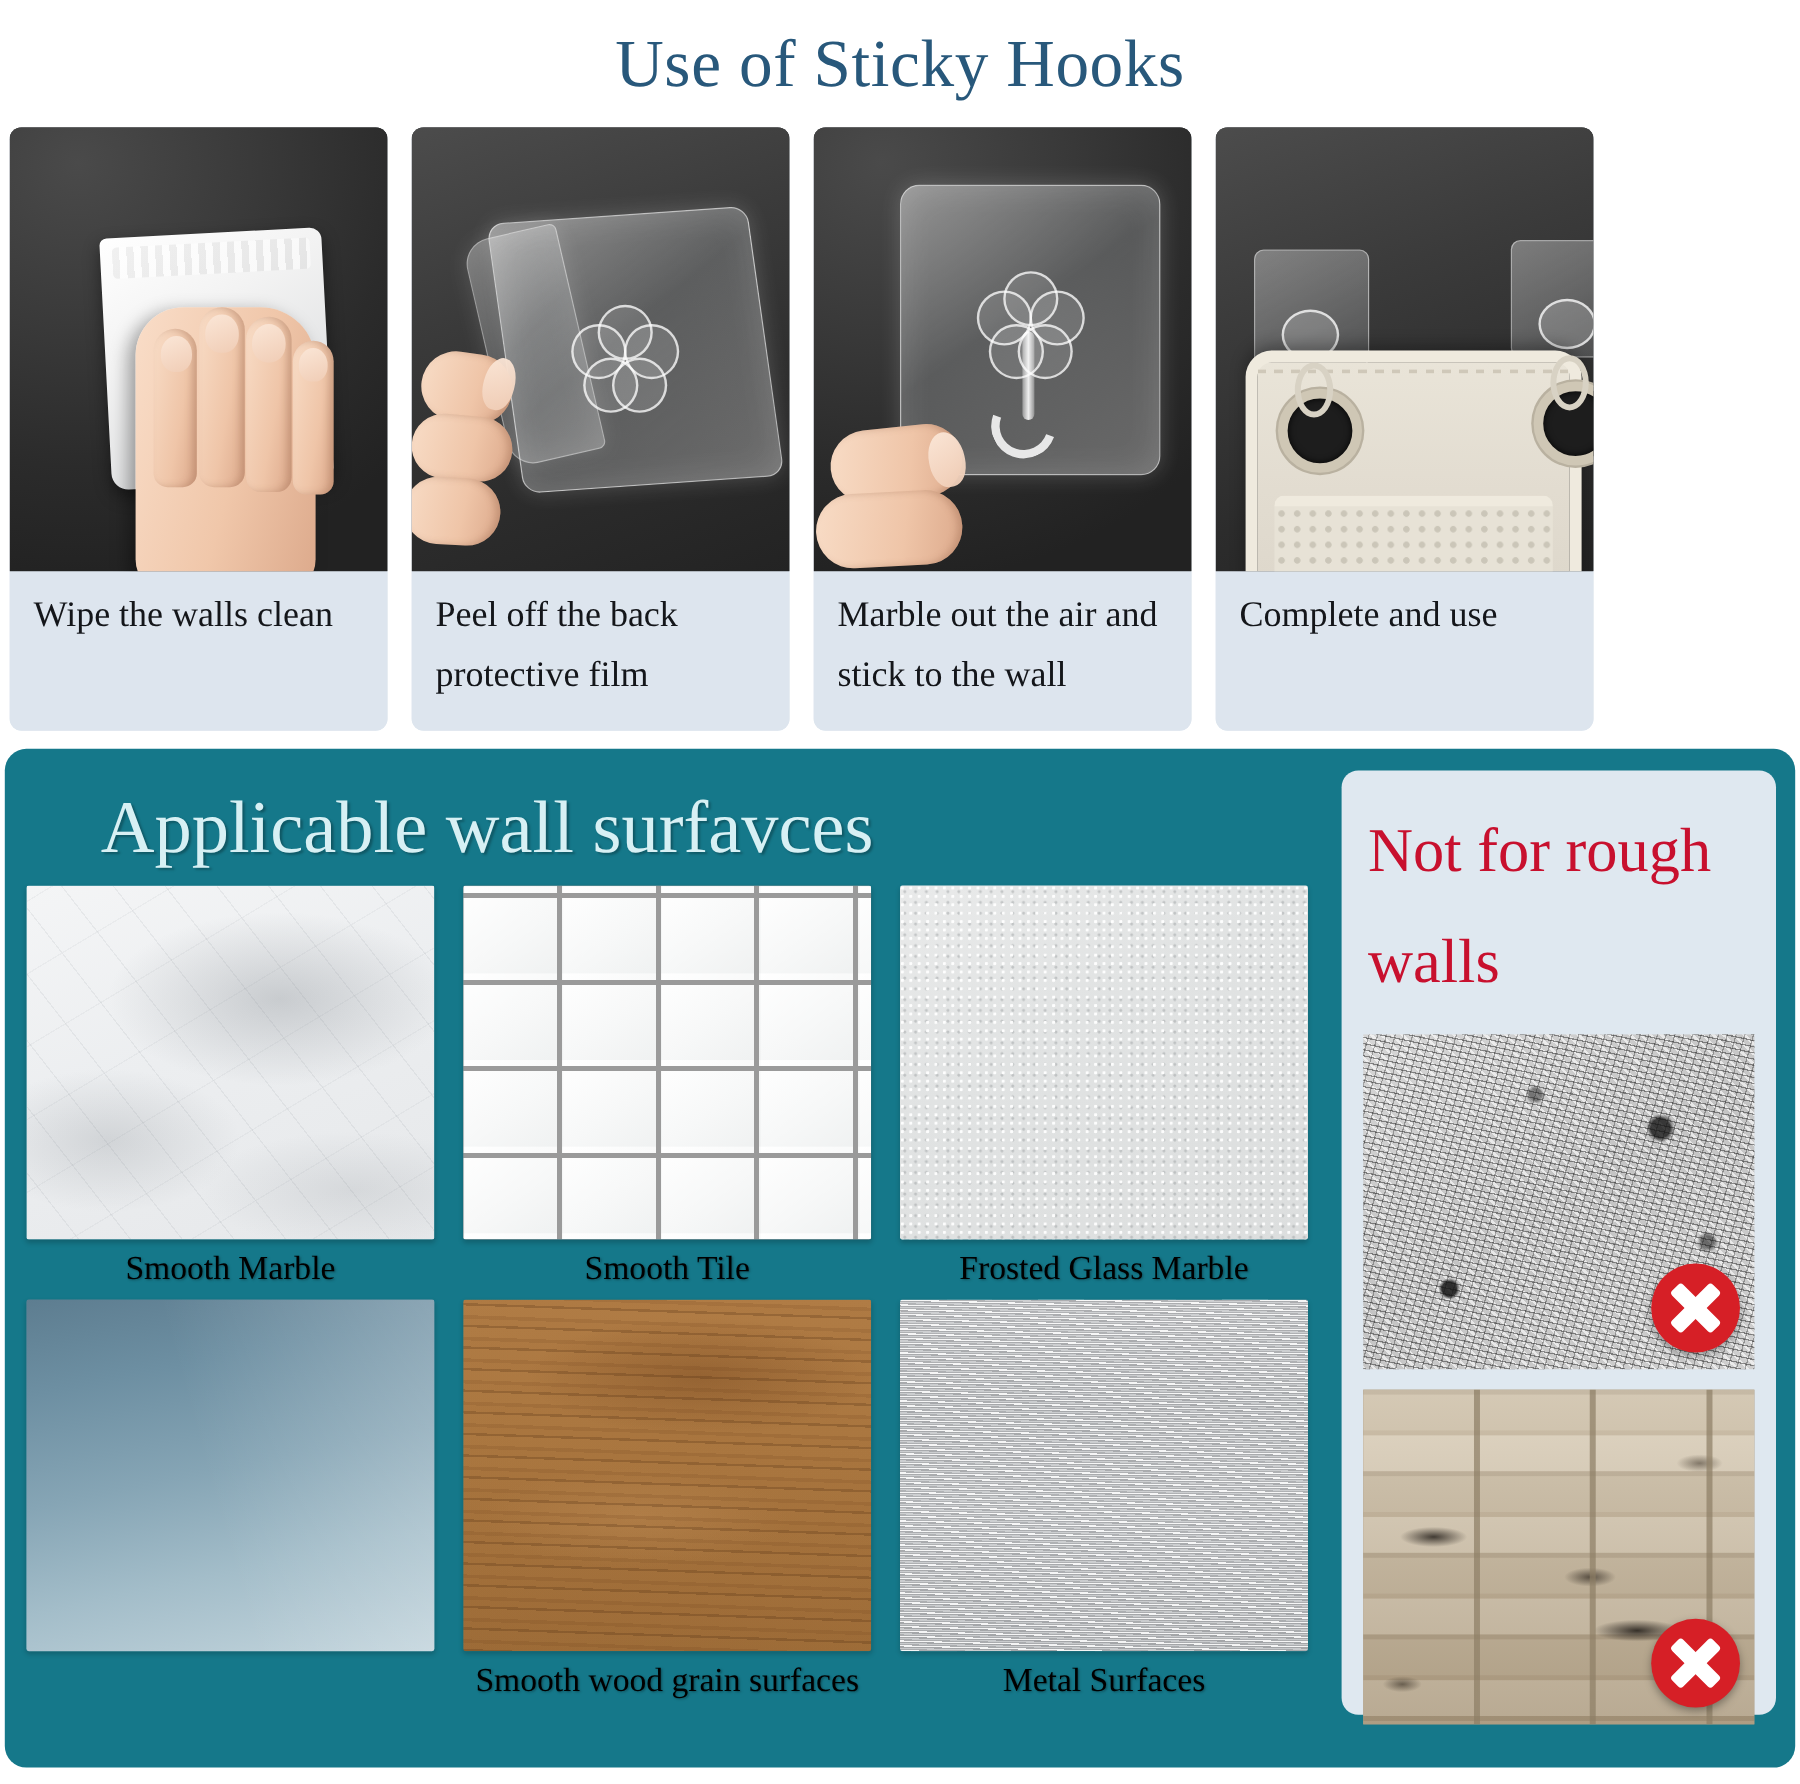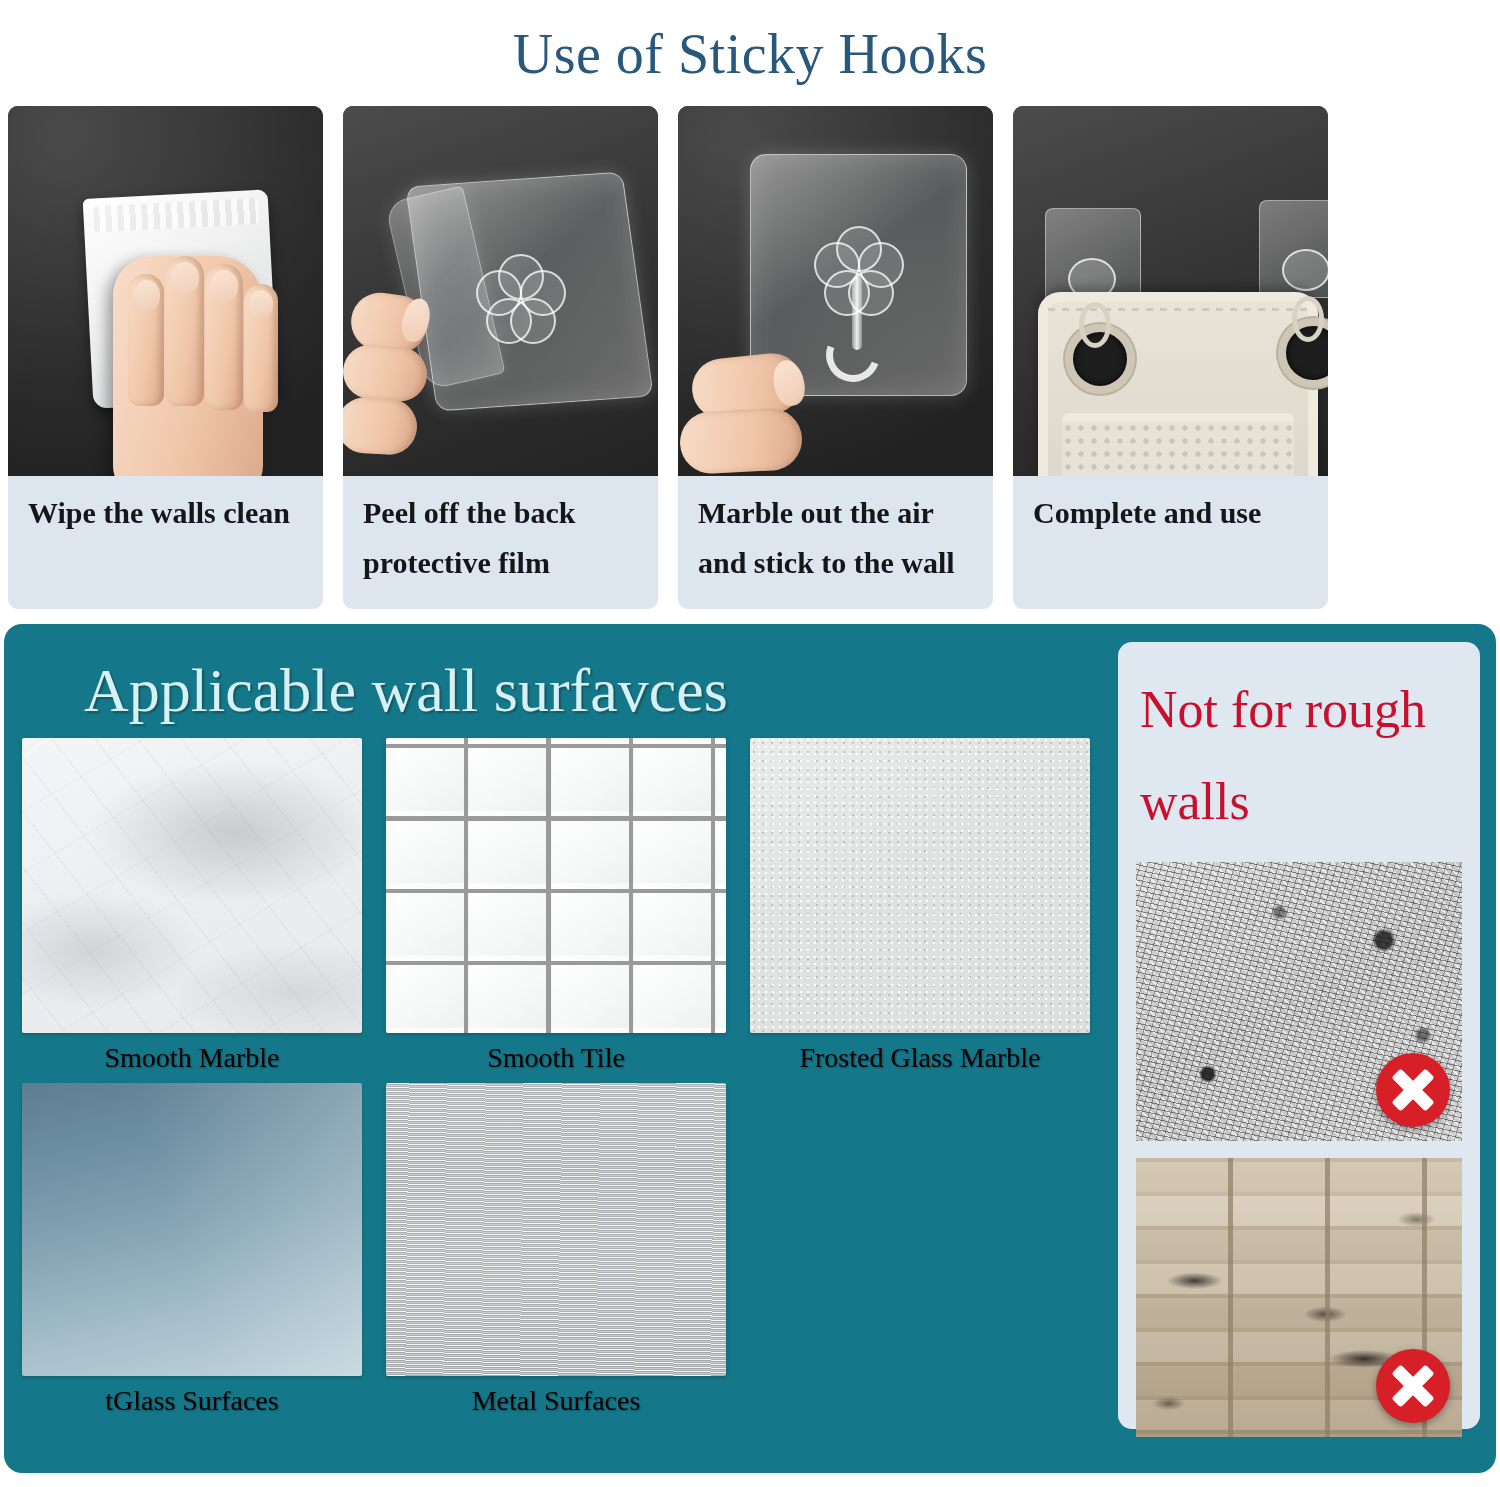--- a/index.html
+++ b/index.html
@@ -31,21 +31,20 @@
   }
 
   
   .steps {
     display: flex;
     gap: 20px;
     padding: 0 8px;
     box-sizing: border-box;
     width: 1336px;
     height: 503px;
-    font-weight: bold;
   }
   .step-card {
     flex: 1 1 0;
     display: flex;
     flex-direction: column;
     border-radius: 10px;
     overflow: hidden;
     background: #dfe7ef;
   }
   .step-photo {
@@ -515,23 +514,26 @@
         <div class="surface-label">Smooth Tile</div>
       </div>
 
       <div class="surface-cell">
         <div class="swatch sw-frosted"></div>
         <div class="surface-label">Frosted Glass Marble</div>
       </div>
 
       <div class="surface-cell r2">
         <div class="swatch sw-glass"></div>
-        <div class="surface-label">tGlass Surfaces</div>
-      </div>
-
+      </div>
+
+      <div class="surface-cell r2">
+        <div class="swatch sw-wood"></div>
+        <div class="surface-label">Smooth wood grain surfaces</div>
+      </div>
 
       <div class="surface-cell r2">
         <div class="swatch sw-metal"></div>
         <div class="surface-label">Metal Surfaces</div>
       </div>
 
     </div>
   </div>
 
   <div class="warn-panel">

